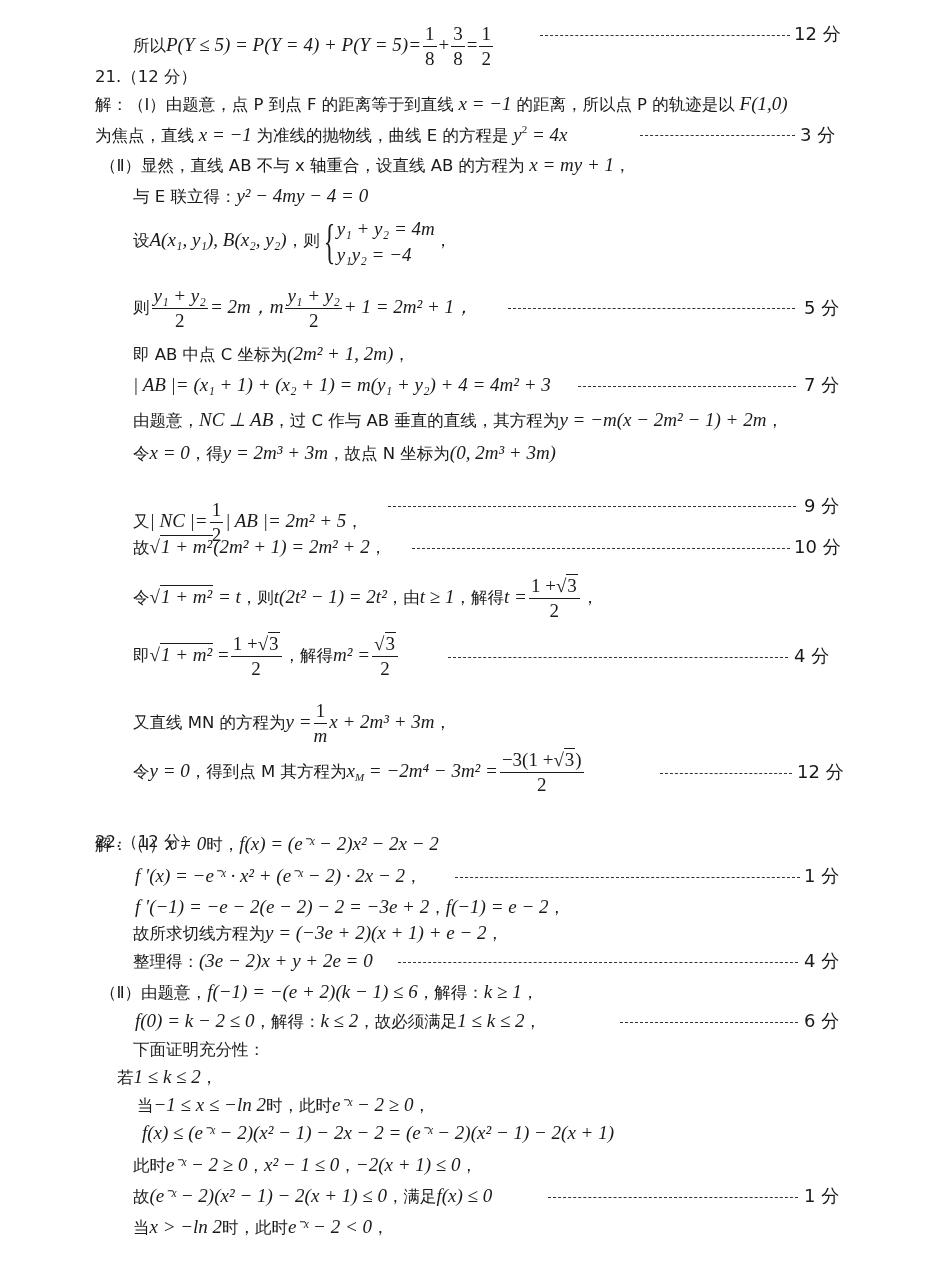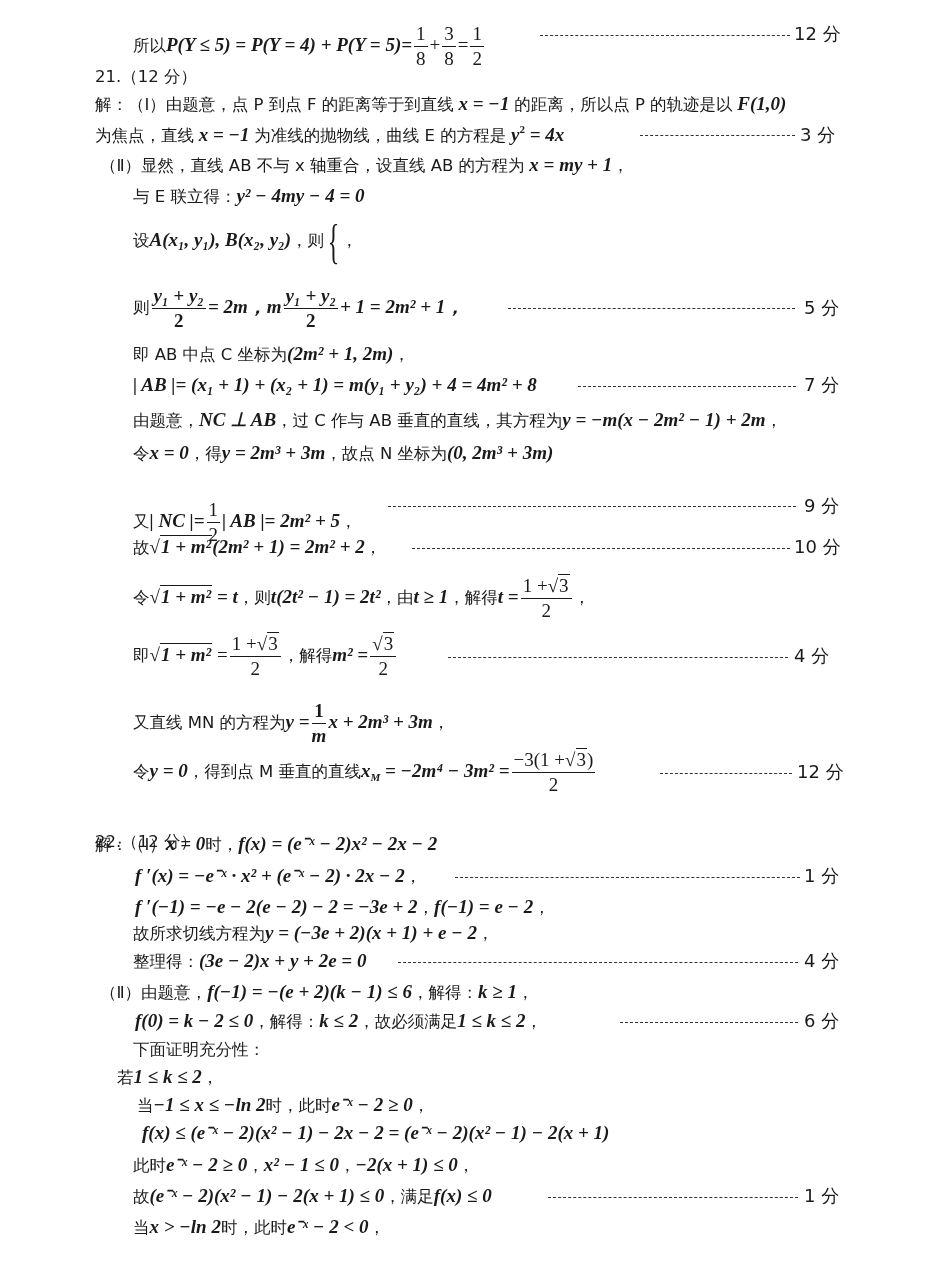--- a/index.html
+++ b/index.html
@@ -1,19 +1,19 @@
 <!DOCTYPE html>
 <html><head>
 <meta charset="utf-8">
 <style>
   html, body { margin: 0; padding: 0; background: #ffffff; }
   body { width: 950px; height: 1267px; overflow: hidden; position: relative;
          font-family: "Liberation Serif", "DejaVu Serif", serif; color: #1a1a1a; }
   .line { position: absolute; left: 0; white-space: nowrap; font-size: 19px; line-height: 24px; }
-  .m { font-family: "Liberation Serif", serif; font-style: italic; font-weight: bold; }
+  .m { font-family: "Liberation Serif", serif; font-style: italic; }
   .r { font-style: normal; }
   .cn { font-family: "DejaVu Sans", sans-serif; font-size: 16.5px; }
   sup { font-size: 11px; vertical-align: 8px; line-height: 0; }
   sub { font-size: 11px; vertical-align: -4px; line-height: 0; }
   .frac { display: inline-block; vertical-align: middle; text-align: center; margin: 0 2px; }
   .frac > span { display: block; line-height: 24px; }
   .frac > .num { border-bottom: 1.2px solid #1a1a1a; padding: 0 2px; }
   .sqrt { display: inline-block; }
   .sqrt .rad { border-top: 1.2px solid #1a1a1a; padding: 0 1px; text-align: center; }
   .dashes { position: absolute; border-top: 1.3px dashed #333; height: 0; }
@@ -54,35 +54,35 @@
   <div class="line" style="top:153px;left:100px">
     <span class="cn">（Ⅱ）显然，直线 AB 不与 x 轴重合，设直线 AB 的方程为</span>
     <span class="m">x = my + 1</span><span class="cn">，</span>
   </div>
 
   <div class="line" style="top:184px;left:133px">
     <span class="cn">与 E 联立得：</span><span class="m">y² − 4my − 4 = 0</span>
   </div>
 
   <div class="line" style="top:214px;left:133px;line-height:52px">
-    <span class="cn">设</span><span class="m">A(x₁, y₁), B(x₂, y₂)</span><span class="cn">，则</span><span class="brace">{</span><span class="cn">，</span>
+    <span class="cn">设</span><span class="m">A(x₁, y₁), B(x₂, y₂)</span><span class="cn">，则</span><span class="brace">{</span><span class="sys m"><span>y₁ + y₂ = 4m</span><span>y₁y₂ = −4</span></span><span class="cn">，</span>
   </div>
 
   <div class="line" style="top:284px;left:133px">
     <span class="cn">则</span><span class="frac m"><span class="num">y₁ + y₂</span><span class="r">2</span></span><span class="m">= 2m，m</span><span class="frac m"><span class="num">y₁ + y₂</span><span class="r">2</span></span><span class="m">+ 1 = 2m² + 1，</span>
   </div>
   <div class="dashes" style="top:308px;left:508px;width:287px"></div>
   <div class="pts cn" style="top:296px;left:804px">5 分</div>
 
   <div class="line" style="top:342px;left:133px">
     <span class="cn">即 AB 中点 C 坐标为</span><span class="m">(2m² + 1, 2m)</span><span class="cn">，</span>
   </div>
 
   <div class="line" style="top:373px;left:133px">
-    <span class="m">| AB |= (x₁ + 1) + (x₂ + 1) = m(y₁ + y₂) + 4 = 4m² + 8</span>
+    <span class="m">| AB |= (x₁ + 1) + (x₂ + 1) = m(y₁ + y₂) + 4 = 4m² + 3</span>
   </div>
   <div class="dashes" style="top:386px;left:578px;width:218px"></div>
   <div class="pts cn" style="top:373px;left:804px">7 分</div>
 
   <div class="line" style="top:408px;left:133px">
     <span class="cn">由题意，</span><span class="m">NC ⊥ AB</span><span class="cn">，过 C 作与 AB 垂直的直线，其方程为</span><span class="m">y = −m(x − 2m² − 1) + 2m</span><span class="cn">，</span>
   </div>
 
   <div class="line" style="top:441px;left:133px">
     <span class="cn">令</span><span class="m">x = 0</span><span class="cn">，得</span><span class="m">y = 2m³ + 3m</span><span class="cn">，故点 N 坐标为</span><span class="m">(0, 2m³ + 3m)</span>
@@ -108,21 +108,21 @@
     <span class="cn">即</span><span class="sqrt">√<span class="rad m">1 + m²</span></span> <span>=</span><span class="frac"><span class="num"><span>1 +</span><span class="sqrt">√<span class="rad">3</span></span></span><span>2</span></span><span class="cn">，解得</span><span class="m">m² =</span><span class="frac"><span class="num"><span class="sqrt">√<span class="rad">3</span></span></span><span>2</span></span>
   </div>
   <div class="dashes" style="top:657px;left:448px;width:340px"></div>
   <div class="pts cn" style="top:644px;left:794px">4 分</div>
 
   <div class="line" style="top:699px;left:133px">
     <span class="cn">又直线 MN 的方程为</span><span class="m">y =</span><span class="frac m"><span class="num r">1</span><span>m</span></span><span class="m">x + 2m³ + 3m</span><span class="cn">，</span>
   </div>
 
   <div class="line" style="top:748px;left:133px">
-    <span class="cn">令</span><span class="m">y = 0</span><span class="cn">，得到点 M 垂直的直线</span><span class="m"><span>x</span><sub>M</sub><span> = −2m⁴ − 3m² =</span></span><span class="frac"><span class="num"><span>−3(1 +</span><span class="sqrt">√<span class="rad">3</span></span><span>)</span></span><span>2</span></span>
+    <span class="cn">令</span><span class="m">y = 0</span><span class="cn">，得到点 M 其方程为</span><span class="m"><span>x</span><sub>M</sub><span> = −2m⁴ − 3m² =</span></span><span class="frac"><span class="num"><span>−3(1 +</span><span class="sqrt">√<span class="rad">3</span></span><span>)</span></span><span>2</span></span>
   </div>
   <div class="dashes" style="top:773px;left:660px;width:132px"></div>
   <div class="pts cn" style="top:760px;left:797px">12 分</div>
 
   <div class="line cn" style="top:830px;left:95px">22.（12 分）</div>
 
   <div class="line" style="top:832px;left:95px">
     <span class="cn">解：（Ⅰ）</span><span class="m">x = 0</span><span class="cn">时，</span><span class="m">f(x) = (e⁻ˣ − 2)x² − 2x − 2</span>
   </div>
 

